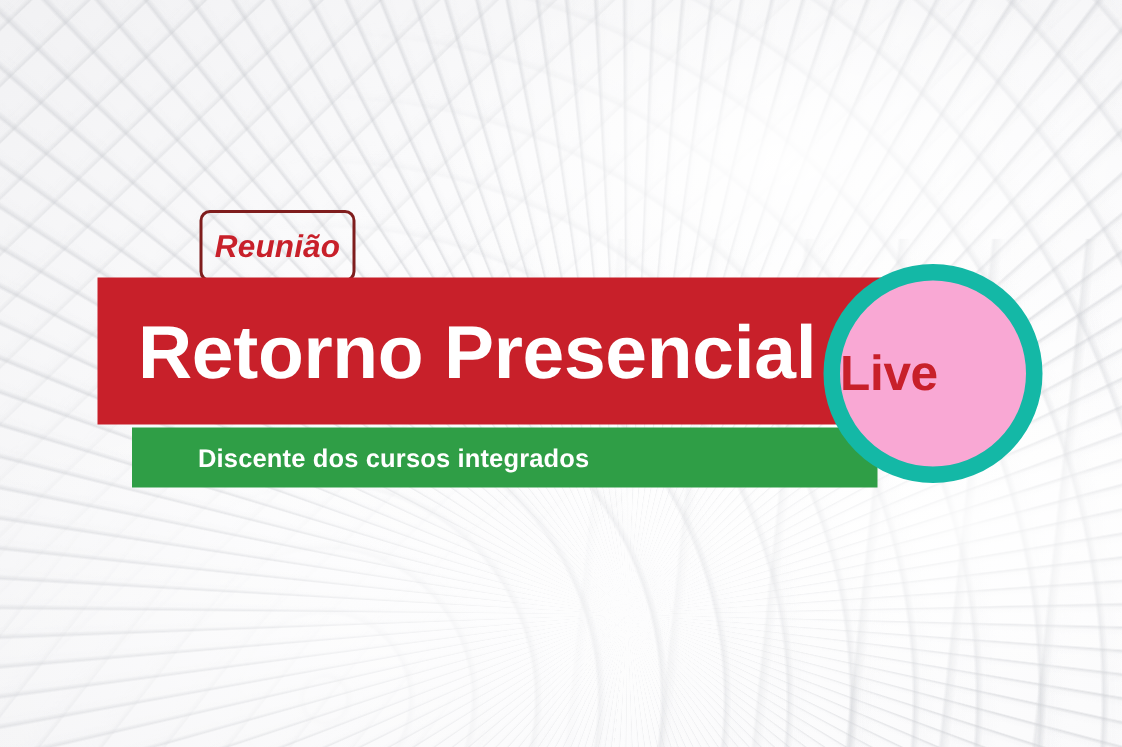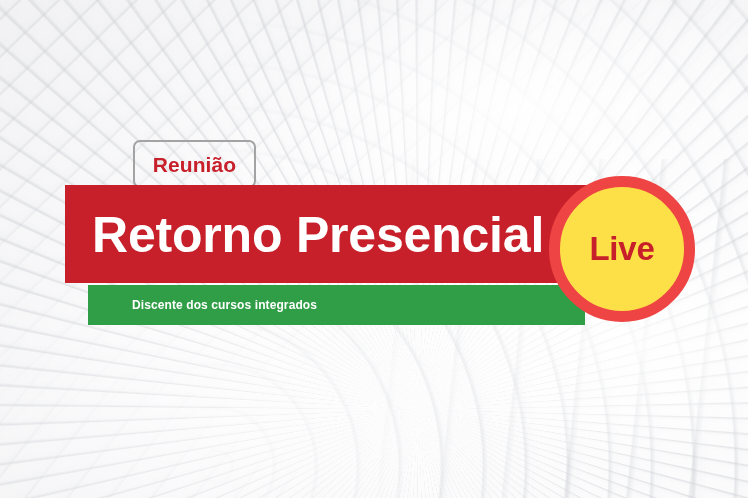--- a/index.html
+++ b/index.html
@@ -97,25 +97,25 @@
   
   .bg-glow{
     background:
       radial-gradient(46% 40% at 70% 22%, rgba(255,255,255,.92) 0%, rgba(255,255,255,0) 72%),
       radial-gradient(40% 34% at 86% 70%, rgba(255,255,255,.78) 0%, rgba(255,255,255,0) 75%),
       radial-gradient(60% 50% at 30% 88%, rgba(255,255,255,.45) 0%, rgba(255,255,255,0) 80%);
   }
 
   
   .tag-box{
-    position:absolute;left:133px;top:140px;width:123px;height:48px;
-    border:2px solid #a3a3a3;border-radius:7px;
+    position:absolute;left:133px;top:140px;width:104px;height:48px;
+    border:2px solid #7f1d1d;border-radius:7px;
     background:transparent;
     box-sizing:border-box;
-    display:flex;align-items:center;justify-content:center;
+    display:flex;align-items:center;justify-content:center;font-style:italic;
   }
   .tag-label{
     font-size:21px;font-weight:bold;color:#c8202a;letter-spacing:.1px;
     line-height:1;white-space:nowrap;
   }
 
   .red-bar{
     position:absolute;left:65px;top:185px;width:527px;height:98px;
     background:#c8202a;
   }
@@ -126,31 +126,31 @@
     letter-spacing:-.2px;line-height:1;white-space:nowrap;
   }
 
   .green-bar{
     position:absolute;left:88px;top:285px;width:497px;height:40px;
     background:#2f9e46;
   }
   .green-text{
     position:absolute;left:132px;top:285px;height:40px;
     display:flex;align-items:center;
-    font-size:12px;font-weight:bold;color:#ffffff;
+    font-size:17px;font-weight:bold;color:#ffffff;
     letter-spacing:.1px;line-height:1;white-space:nowrap;
   }
 
   .live-badge{
     position:absolute;left:549px;top:176px;width:146px;height:146px;
     border-radius:50%;
-    background:#fde047;
-    border:11px solid #ef4444;
+    background:#f9a8d4;
+    border:11px solid #14b8a6;
     box-sizing:border-box;
-    display:flex;align-items:center;justify-content:center;
+    display:flex;align-items:center;
   }
   .live-label{
     font-size:33px;font-weight:bold;color:#c8202a;
     line-height:1;letter-spacing:-.2px;white-space:nowrap;
     transform:translateY(-1px);
   }
 </style>
 </head>
 <body>
 

